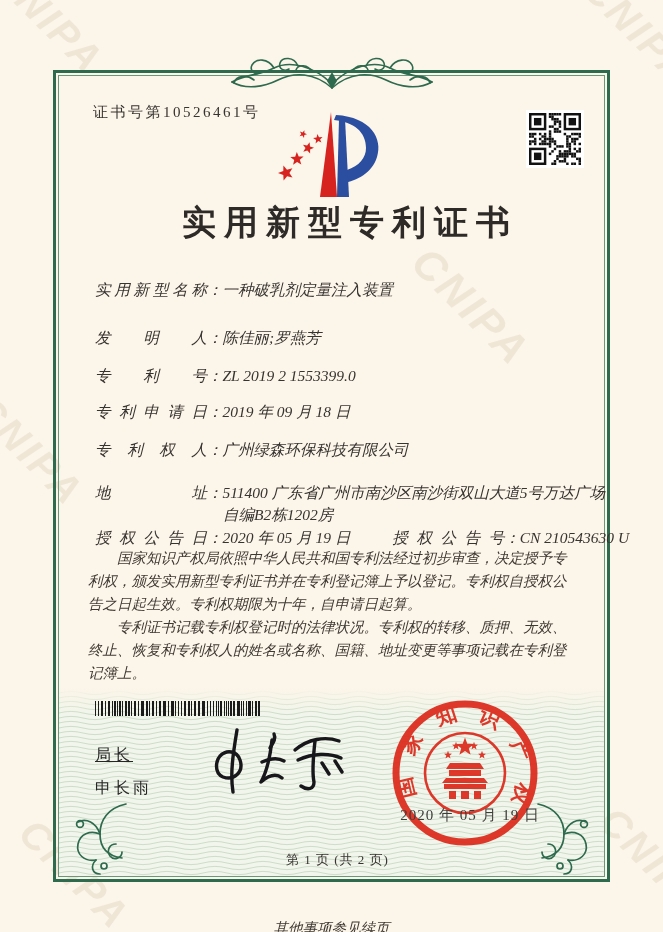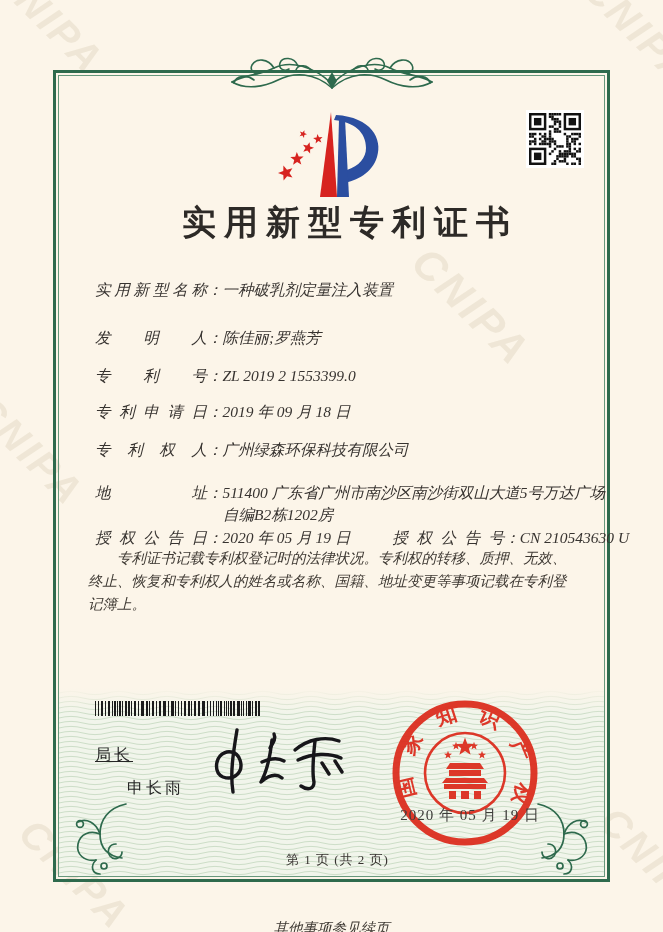--- a/index.html
+++ b/index.html
@@ -35,21 +35,21 @@
   .lbl{display:inline-block;width:112px;text-align:justify;text-align-last:justify;vertical-align:top;}
   .pair2{margin-left:38px;}
   
   .paras{position:absolute;left:88px;top:547px;width:486px;font-size:14.5px;line-height:23px;
          font-style:italic;color:#3e3933;z-index:4;}
   .paras p{margin:0;text-indent:2em;}
   
   .barcode{position:absolute;left:95px;top:701px;z-index:4;}
   .signer{position:absolute;left:95px;z-index:4;font-family:"Liberation Sans","DejaVu Sans",sans-serif;
           font-size:16px;letter-spacing:3px;color:#262626;}
-  .signer.t1{top:745px;text-decoration:underline;} .signer.t2{top:778px;margin-left:32px;}
+  .signer.t1{top:745px;text-decoration:underline;} .signer.t2{top:778px;}
   .sig{position:absolute;left:203px;top:716px;z-index:4;}
   .seal{position:absolute;left:389px;top:697px;z-index:5;opacity:.93;}
   .sealdate{position:absolute;left:394px;top:806px;width:152px;text-align:center;font-size:15px;
             color:#3d3c3a;letter-spacing:1px;z-index:6;}
   .pageinfo{position:absolute;left:0;right:0;top:851px;text-align:center;font-size:13px;
             letter-spacing:1px;z-index:4;margin-left:12px;}
   .footnote{position:absolute;left:0;right:0;top:891px;text-align:center;font-size:14.5px;
             font-style:italic;color:#3e3933;z-index:4;margin-top:28px;}
 </style>
 </head>
@@ -142,20 +142,21 @@
       <path d="M70 4 C52 8 44 20 44 34 C44 48 52 56 66 58"></path>
       <path d="M44 34 C34 30 24 34 22 44 C20 54 28 62 40 60"></path>
       <path d="M40 60 C34 66 36 74 44 74"></path>
       <path d="M44 34 C40 22 30 18 22 22"></path>
       <path d="M60 44 C54 44 50 50 54 56 C58 61 66 58 66 52"></path>
       <circle cx="24" cy="24" r="3.4"></circle>
       <circle cx="48" cy="66" r="3"></circle>
     </g>
   </svg>
 
+  <div class="certno">证书号第10526461号</div>
 
   <div class="qr">
     <svg id="qr" width="52" height="52" viewBox="0 0 21 21">
         <rect x="8" y="0" width="1" height="1" fill="#111"></rect>
         <rect x="9" y="0" width="1" height="1" fill="#111"></rect>
         <rect x="10" y="0" width="1" height="1" fill="#111"></rect>
         <rect x="11" y="0" width="1" height="1" fill="#111"></rect>
         <rect x="12" y="0" width="1" height="1" fill="#111"></rect>
         <rect x="8" y="1" width="1" height="1" fill="#111"></rect>
         <rect x="9" y="1" width="1" height="1" fill="#111"></rect>
@@ -310,20 +311,21 @@
     <div class="frow r5"><span class="lbl">专利权人</span><span>：</span><span>广州绿森环保科技有限公司</span></div>
     <div class="frow r6"><span class="lbl">地址</span><span>：</span><span>511400 广东省广州市南沙区南沙街双山大道5号万达广场</span></div>
     <div class="frow r6b">自编B2栋1202房</div>
     <div class="frow r7">
       <span class="lbl">授权公告日</span><span>：</span><span>2020 年 05 月 19 日</span>
       <span class="pair2"><span class="lbl">授权公告号</span><span>：</span><span>CN 210543630 U</span></span>
     </div>
   </div>
 
   <div class="paras">
+    <p>国家知识产权局依照中华人民共和国专利法经过初步审查，决定授予专利权，颁发实用新型专利证书并在专利登记簿上予以登记。专利权自授权公告之日起生效。专利权期限为十年，自申请日起算。</p>
     <p>专利证书记载专利权登记时的法律状况。专利权的转移、质押、无效、终止、恢复和专利权人的姓名或名称、国籍、地址变更等事项记载在专利登记簿上。</p>
   </div>
 
   <div class="barcode">
     <svg id="bc" width="170" height="15">
         <rect x="0" y="0" width="1" height="15" fill="#1b1b1b"></rect>
         <rect x="3" y="0" width="1" height="15" fill="#1b1b1b"></rect>
         <rect x="6" y="0" width="2" height="15" fill="#1b1b1b"></rect>
         <rect x="10" y="0" width="1" height="15" fill="#1b1b1b"></rect>
         <rect x="13" y="0" width="2" height="15" fill="#1b1b1b"></rect>

